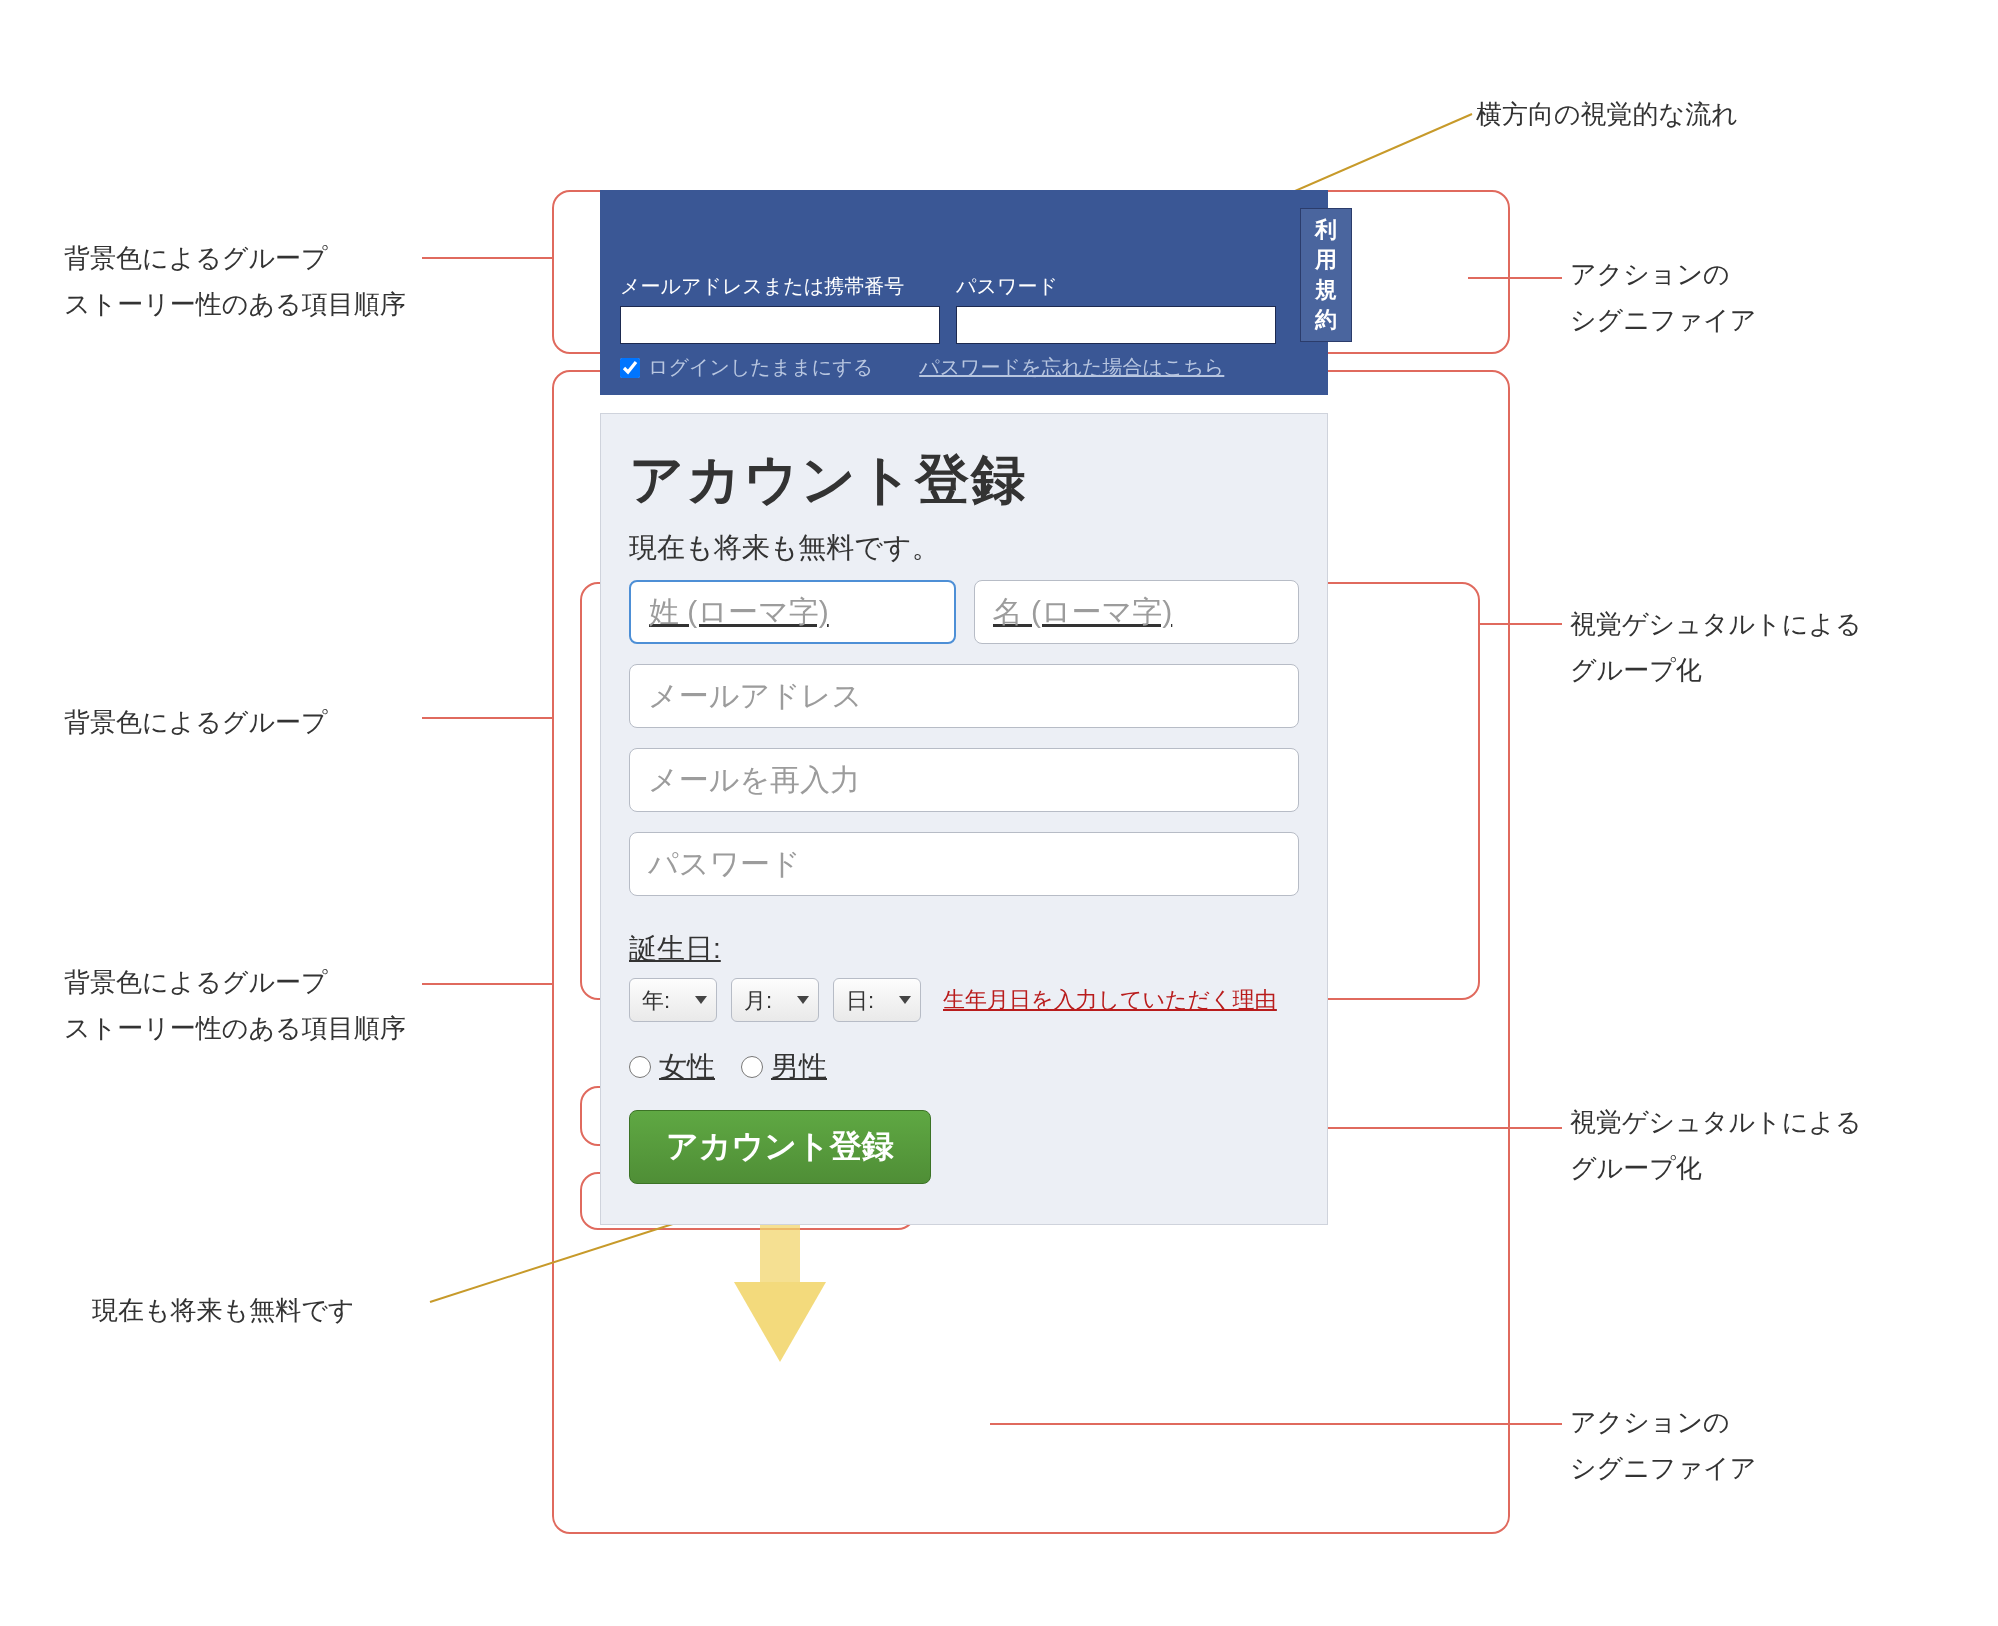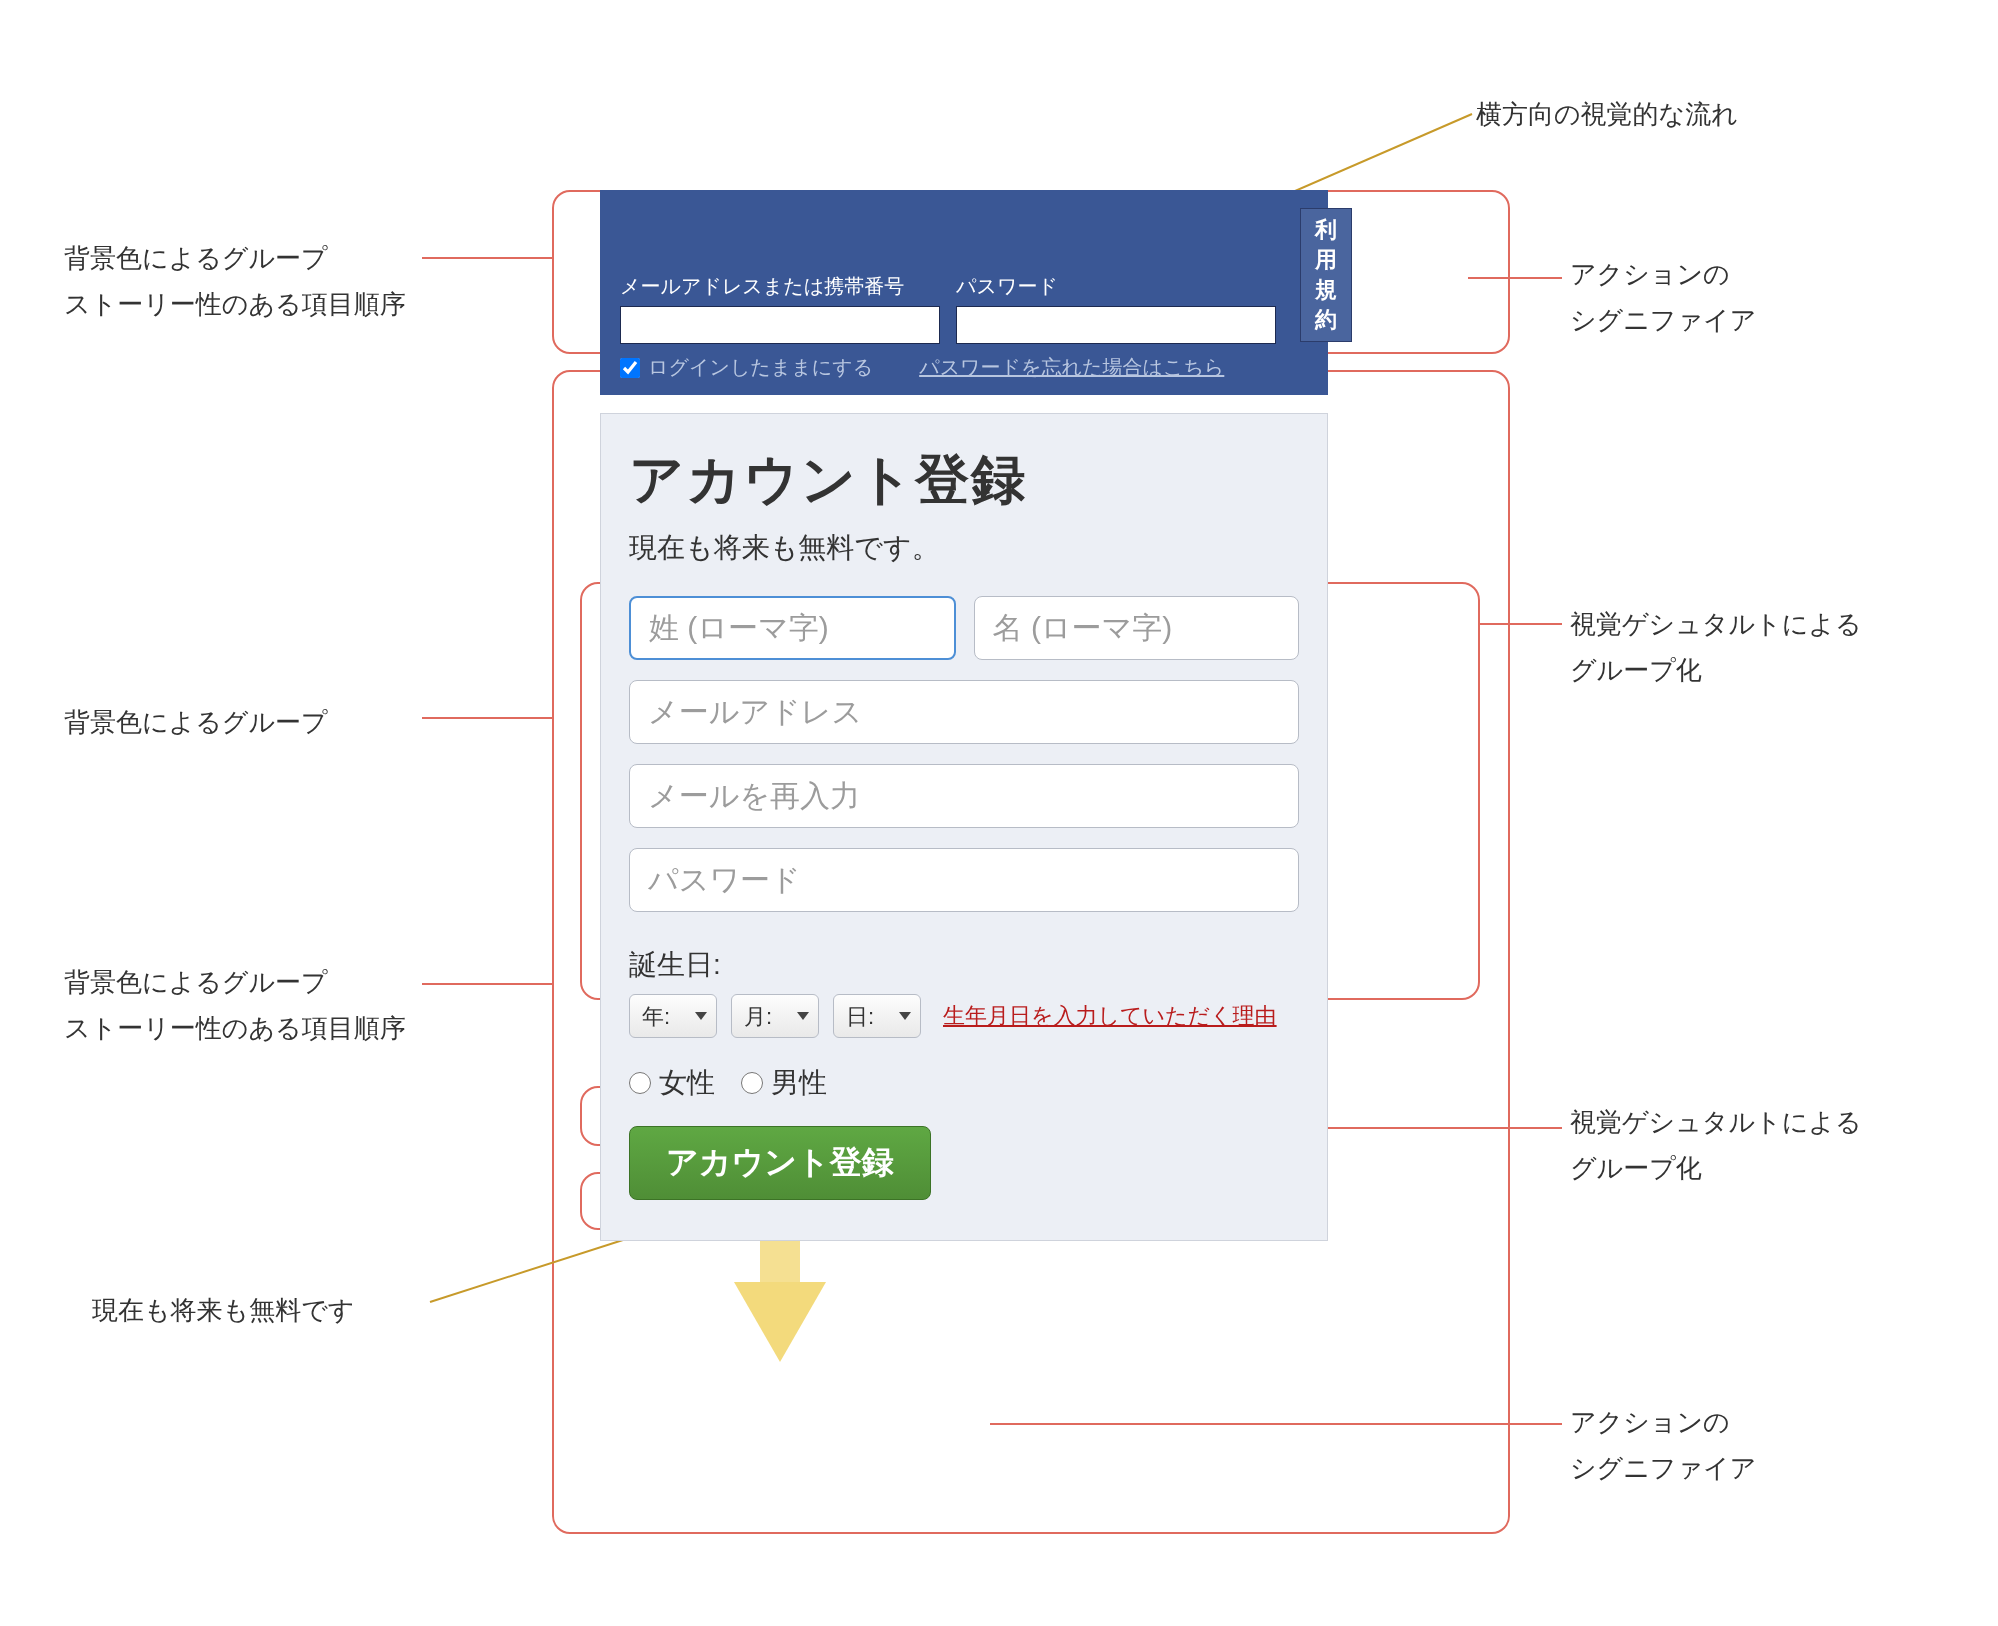--- a/index.html
+++ b/index.html
@@ -58,21 +58,21 @@
   
   .mainbody {
     background: #eceff5;
     border: 1px solid #cfd3dc;
     padding: 30px 28px 40px 28px;
     margin-top: 18px;
   }
   .h1 { font-size: 54px; font-weight: 800; letter-spacing: 2px; }
   .subhead { font-size: 28px; margin-top: 12px; }
 
-  .form-area { margin-top: 29px; }
+  .form-area { margin-top: 13px; text-decoration: underline; }
   .name-row { display:flex; gap: 18px; }
   .field {
     width: 100%;
     height: 64px;
     border: 1px solid #b7bcc6;
     border-radius: 8px;
     background:#fff;
     font-size: 30px;
     padding: 0 18px;
     color:#777;

